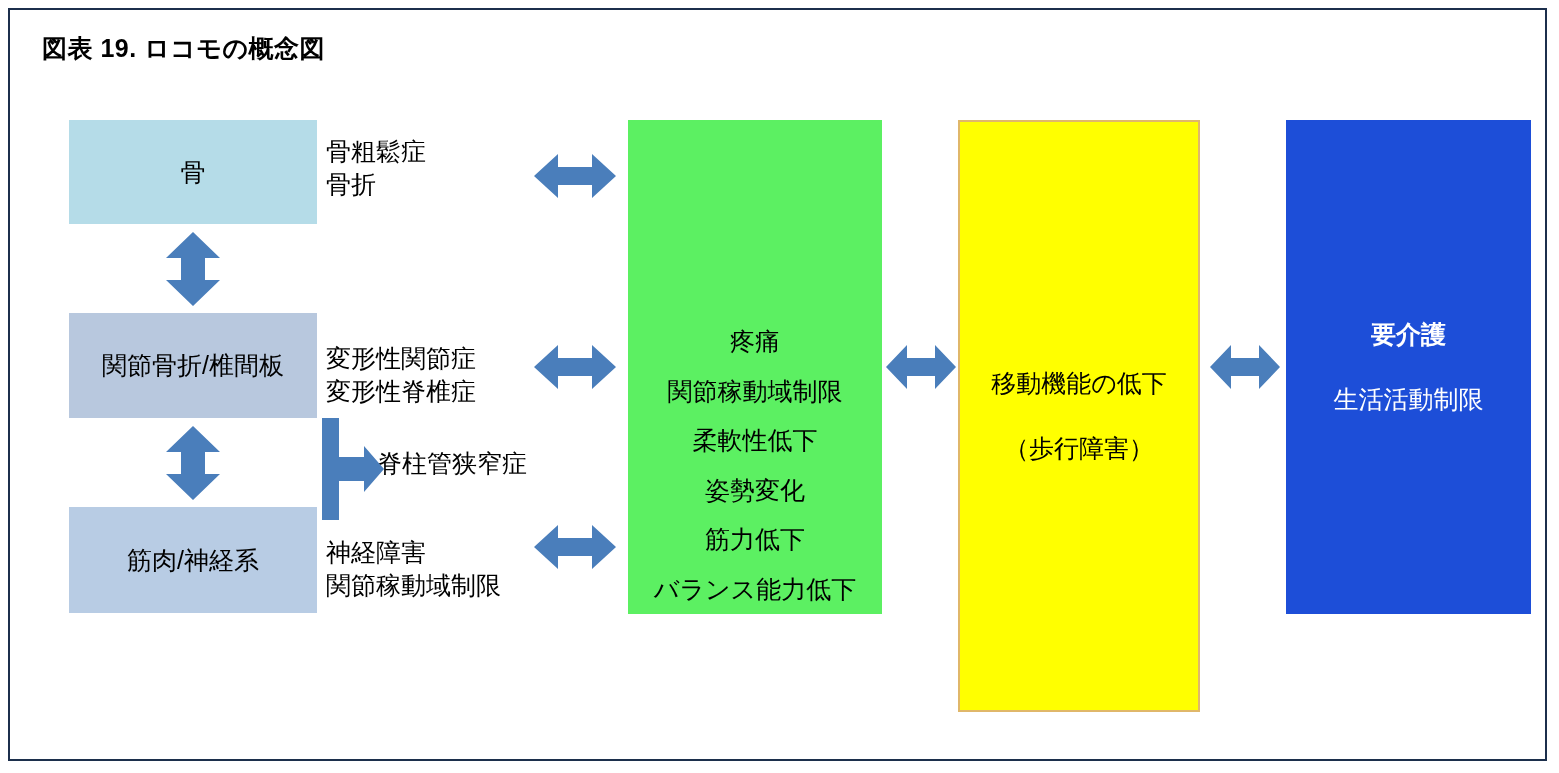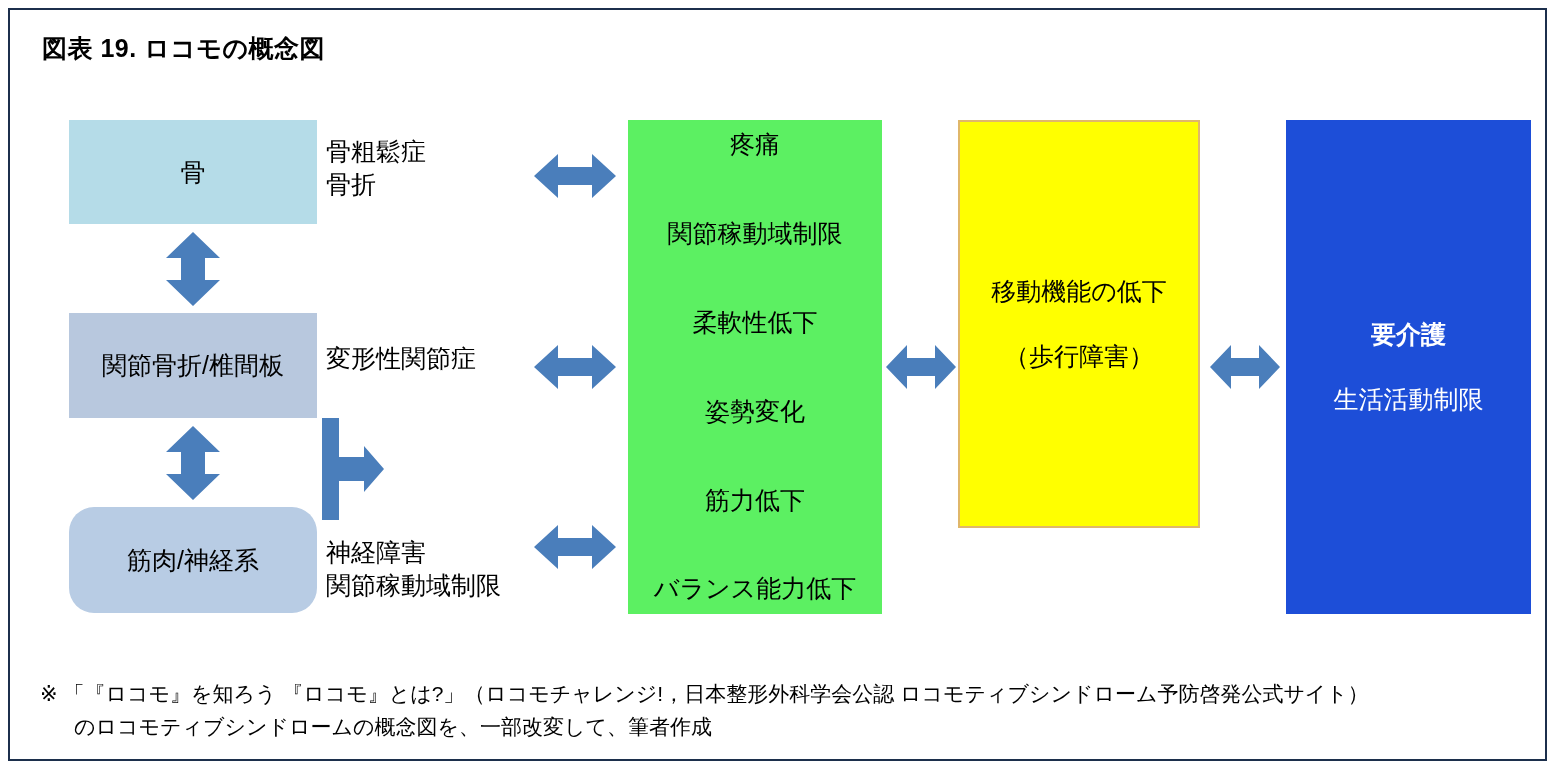--- a/index.html
+++ b/index.html
@@ -63,39 +63,38 @@
   }
   #box-joint {
     left: 59px;  top: 303px;  width: 248px; height: 105px;
     background: #b8c8de;
     font-size: 25px;
   }
   #box-muscle {
     left: 59px;  top: 497px;  width: 248px; height: 106px;
     background: #b8cce4;
     font-size: 25px;
-    border-radius: 25px;
   }
 
   
   #box-symptoms {
     left: 618px; top: 110px; width: 254px; height: 494px;
     background: #5cf062;
     font-size: 25px;
-    justify-content: space-between;
+    justify-content: flex-end;
   }
   #box-symptoms .sym-line {
     margin: 11px 0;
     line-height: 1.1;
     white-space: nowrap;
   }
 
   
   #box-mobility {
-    left: 948px; top: 110px; width: 242px; height: 408px;
+    left: 948px; top: 110px; width: 242px; height: 592px;
     background: #ffff00;
     border: 2px solid #e0b76a;
     font-size: 25px;
   }
   #box-mobility .mob-line {
     margin: 16px 0;
     white-space: nowrap;
   }
 
   
@@ -176,27 +175,29 @@
       <span>筋肉/神経系</span>
     </div>
 
     <div class="side-label" id="label-bone">
       <div>骨粗鬆症</div>
       <div>骨折</div>
     </div>
 
     <div class="side-label" id="label-joint">
       <div>変形性関節症</div>
+      <div>変形性脊椎症</div>
     </div>
 
     <div class="side-label" id="label-muscle">
       <div>神経障害</div>
       <div>関節稼動域制限</div>
     </div>
 
+    <div class="side-label" id="label-stenosis">脊柱管狭窄症</div>
 
     <div class="dbox" id="box-symptoms">
       <div class="sym-line">疼痛</div>
       <div class="sym-line">関節稼動域制限</div>
       <div class="sym-line">柔軟性低下</div>
       <div class="sym-line">姿勢変化</div>
       <div class="sym-line">筋力低下</div>
       <div class="sym-line">バランス能力低下</div>
     </div>
 
@@ -236,19 +237,15 @@
 
     <svg class="arrow" id="arrow-v-lower" viewBox="0 0 62 74">
       <polygon points="31,0 58,26 43,26 43,48 58,48 31,74 4,48 19,48 19,26 4,26" fill="#4a7ebb"></polygon>
     </svg>
 
     <svg class="arrow" id="arrow-branch" viewBox="0 0 62 102">
       <rect x="0" y="0" width="17" height="102" fill="#4a7ebb"></rect>
       <polygon points="17,39 42,39 42,28 62,51 42,74 42,63 17,63" fill="#4a7ebb"></polygon>
     </svg>
 
-    <div id="footnote">
-      <div class="fn-line1">※ 「『ロコモ』を知ろう 『ロコモ』とは?」（ロコモチャレンジ!，日本整形外科学会公認 ロコモティブシンドローム予防啓発公式サイト）</div>
-      <div class="fn-line2">のロコモティブシンドロームの概念図を、一部改変して、筆者作成</div>
-    </div>
 
   </div>
 </div>
 
 </body></html>

